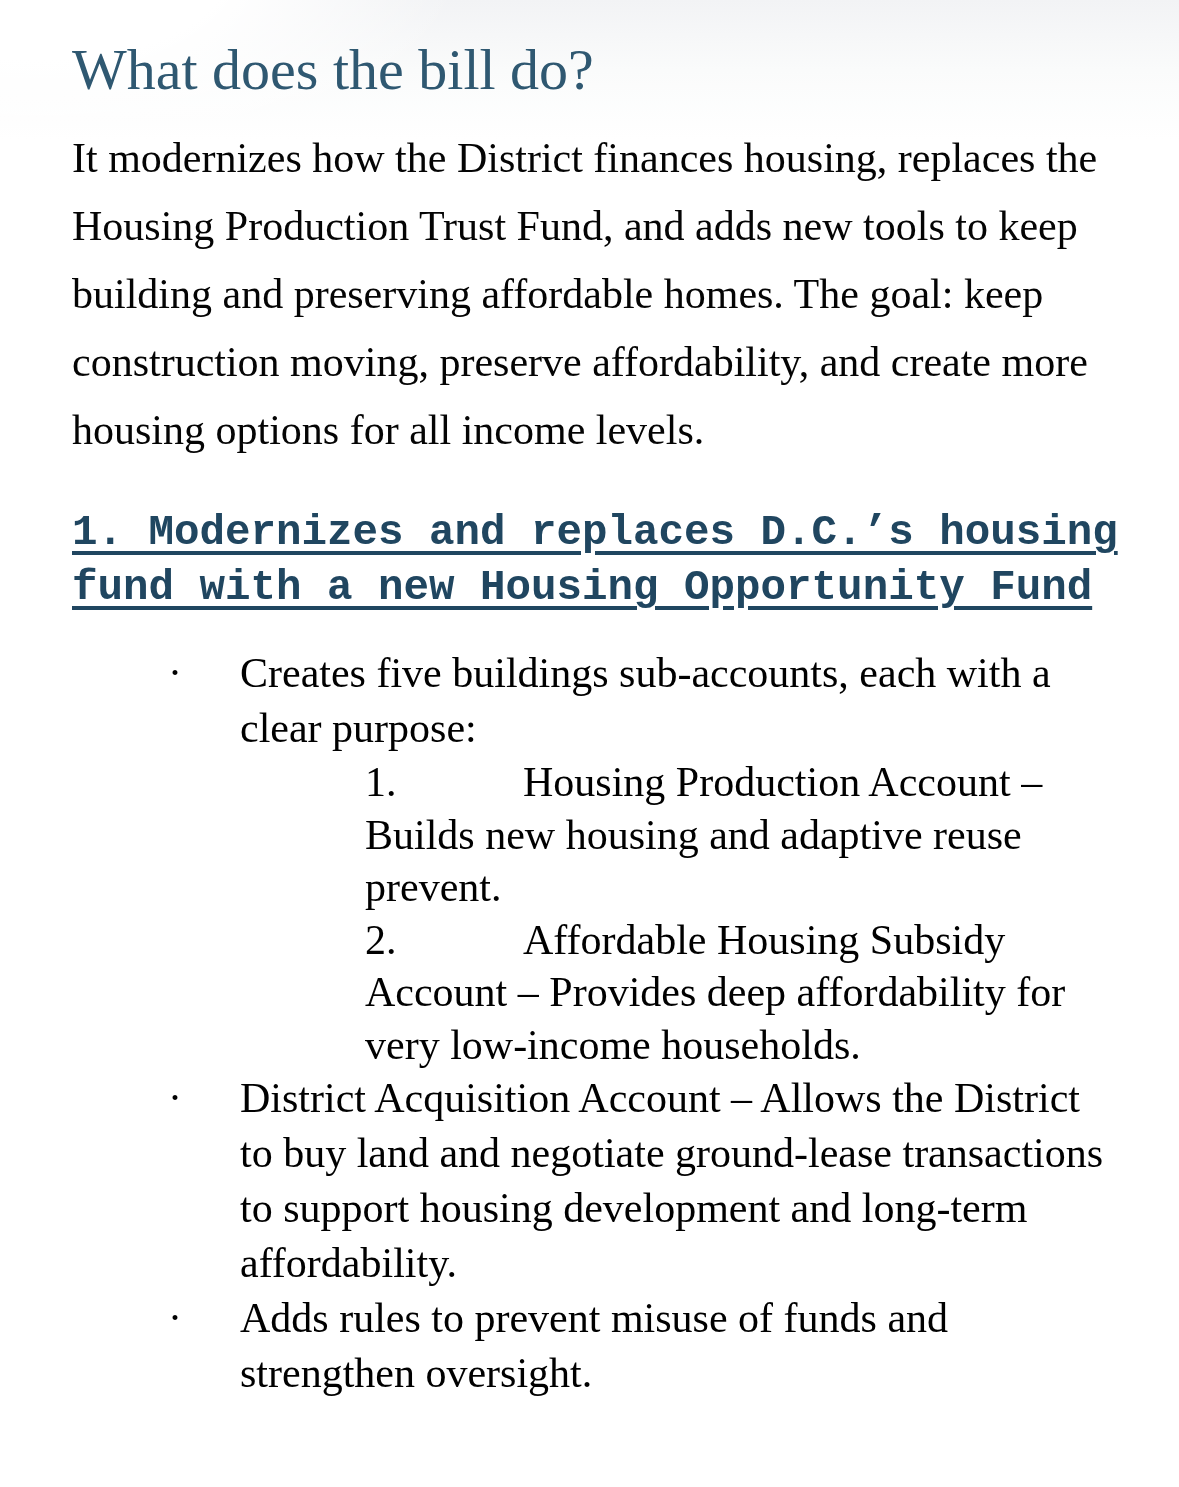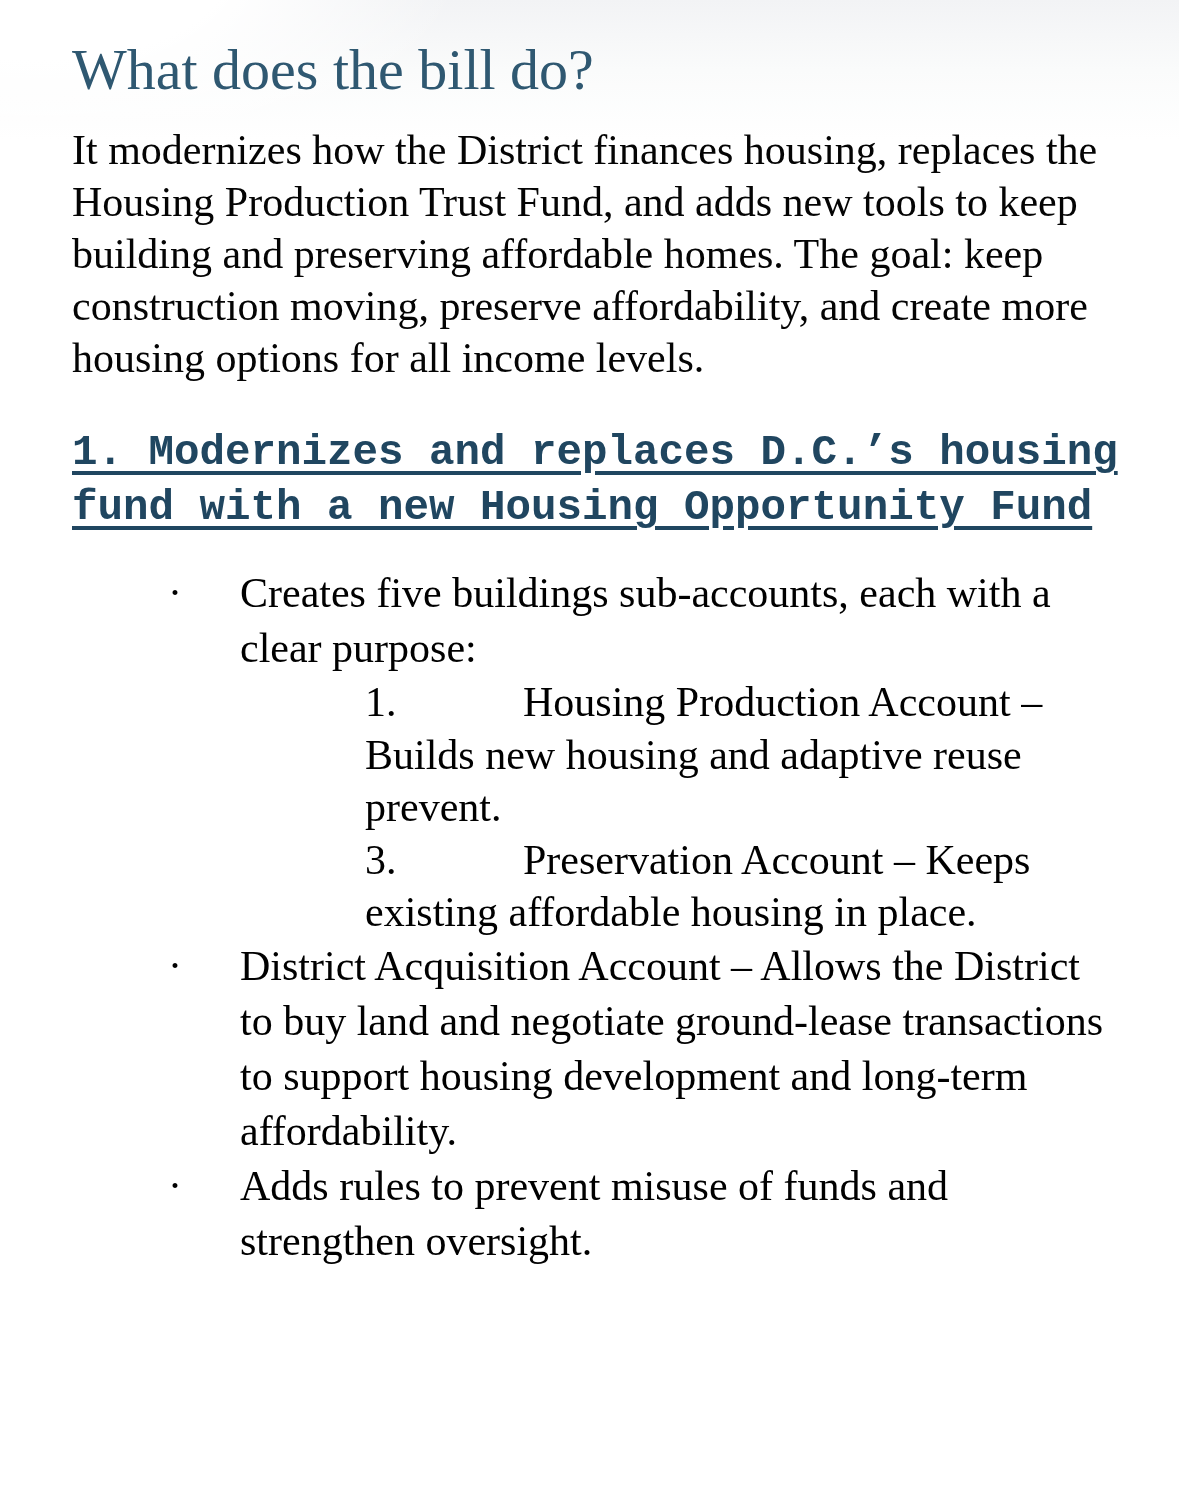--- a/index.html
+++ b/index.html
@@ -21,21 +21,21 @@
   .title {
     font-size: 58px;
     font-weight: 400;
     line-height: 1.18;
     color: #2f5871;
     margin: 0 0 20px 0;
   }
 
   .intro {
     font-size: 42px;
-    line-height: 52px;
+    line-height: 68px;
     max-width: 1048px;
     color: #040404;
     margin: 0 0 42px 0;
   }
 
   .section-heading {
     font-size: 42.5px;
     font-weight: 700;
     line-height: 55px;
     color: #204660;
@@ -96,21 +96,21 @@
     <div class="bullet-item">
       <span class="bullet-marker">·</span>
       <span class="bullet-text">Creates five buildings sub-accounts, each with a clear purpose:</span>
     </div>
 
     <div class="sub-list">
       <div class="num-item">
         <span class="num-marker">1.</span><span class="num-text">Housing Production Account – Builds new housing and adaptive reuse prevent.</span>
       </div>
       <div class="num-item">
-        <span class="num-marker">3.</span><span class="num-text">Preservation Account – Keeps existing affordable housing in place.</span>
+        <span class="num-marker">2.</span><span class="num-text">Affordable Housing Subsidy Account – Provides deep affordability for very low-income households.</span>
       </div>
     </div>
 
     <div class="bullet-item">
       <span class="bullet-marker">·</span>
       <span class="bullet-text">District Acquisition Account – Allows the District to buy land and negotiate ground-lease transactions to support housing development and long-term affordability.</span>
     </div>
 
     <div class="bullet-item">
       <span class="bullet-marker">·</span>

